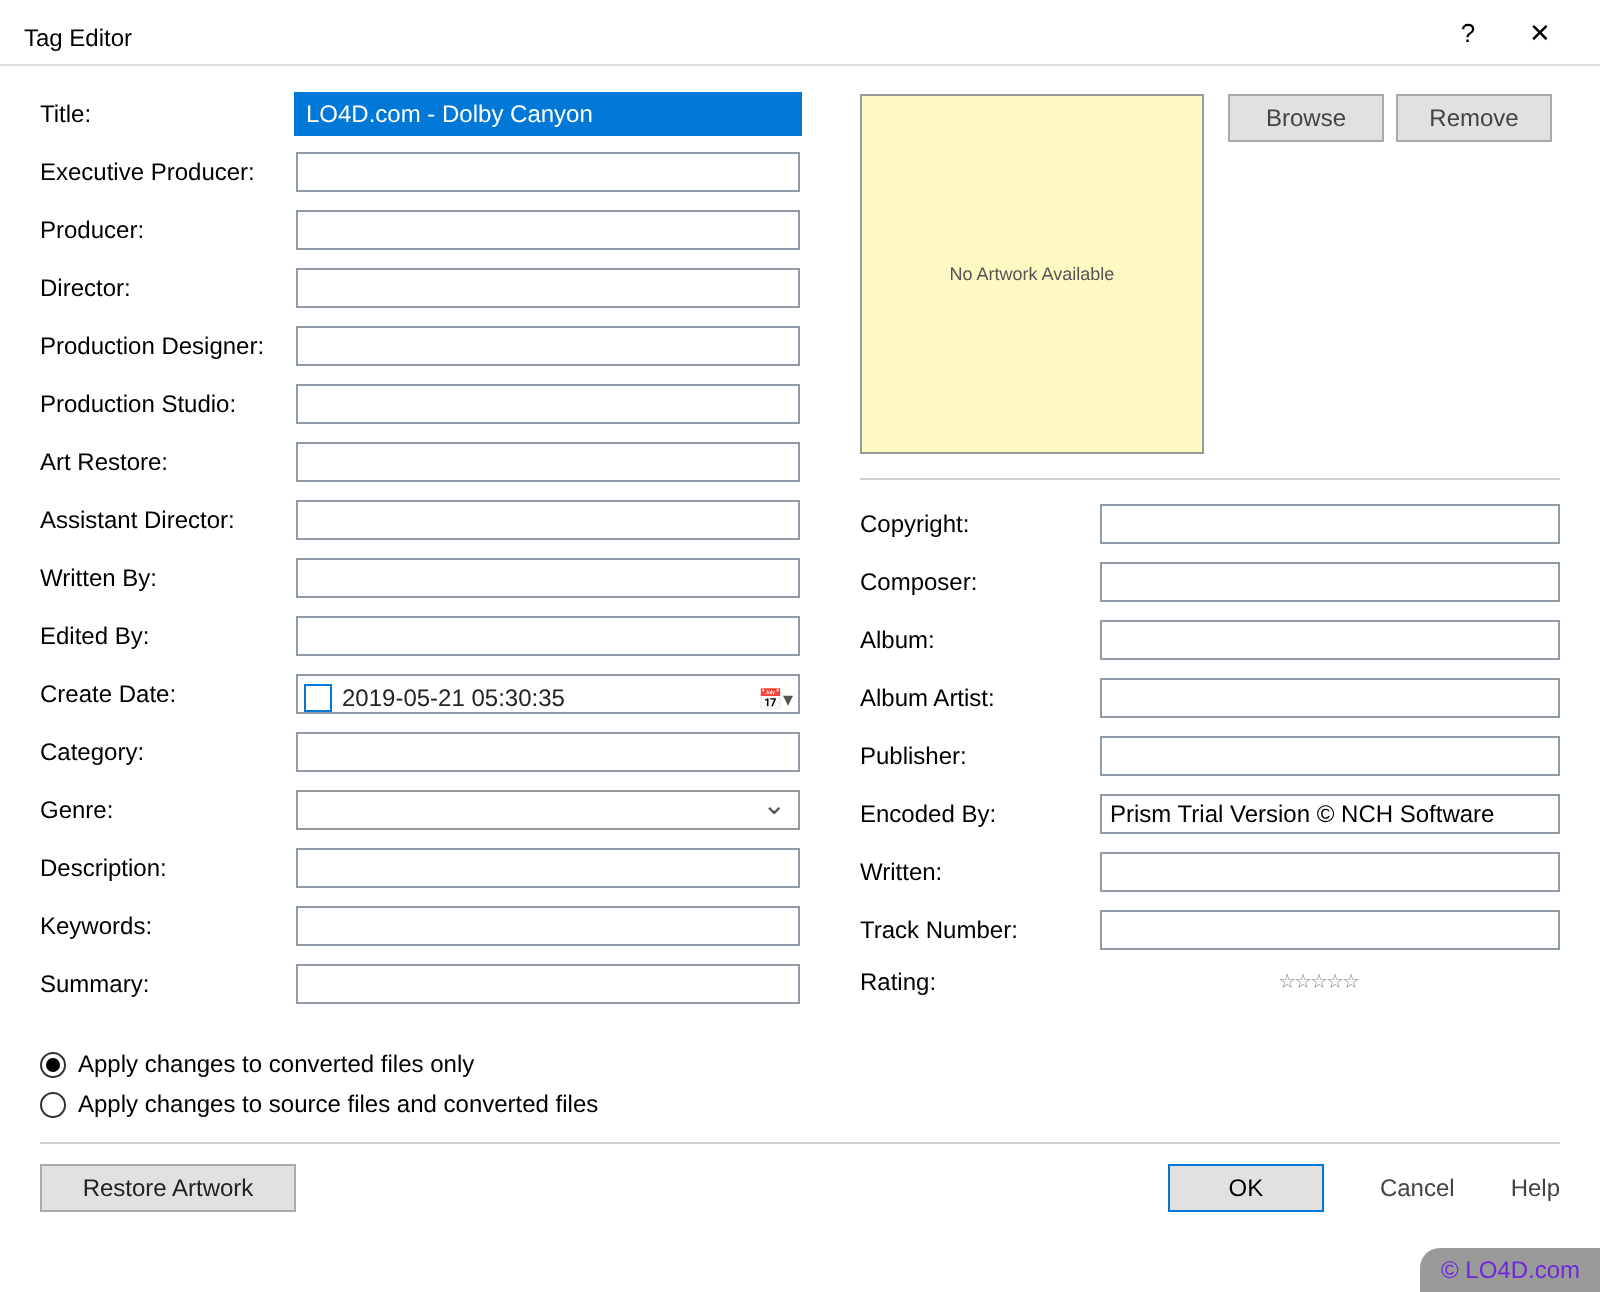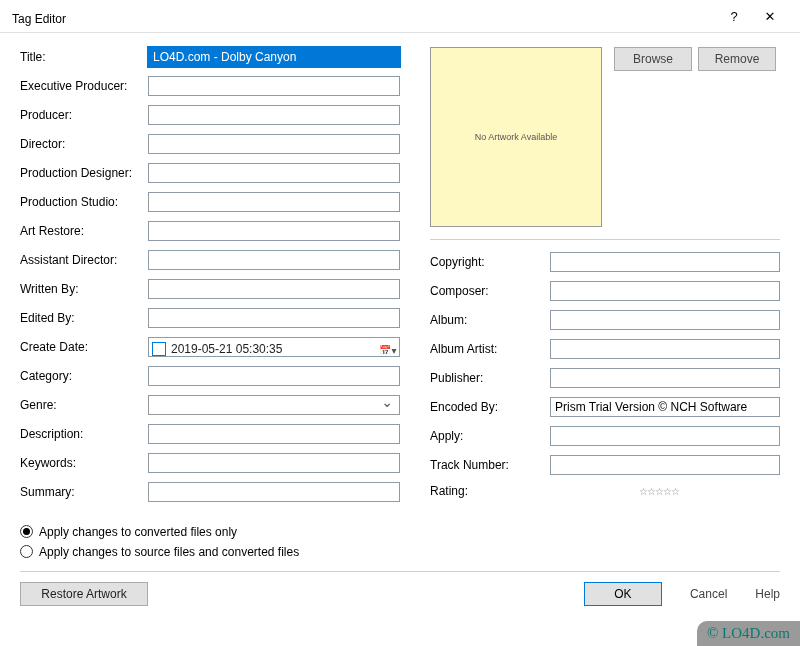--- a/index.html
+++ b/index.html
@@ -155,21 +155,21 @@
       text-align: center;
       font-size: 10px;
       color: #888;
       letter-spacing: -1px;
     }
     .radio-section {
       margin-top: 14px;
     }
     .radio-row {
       display: flex;
-      align-items: flex-start;
+      align-items: flex-end;
       margin-bottom: 6px;
       gap: 6px;
     }
     .radio {
       width: 13px;
       height: 13px;
       border: 1px solid #333;
       border-radius: 50%;
       display: flex;
       align-items: center;
@@ -214,25 +214,25 @@
       color: #444;
       font-size: 12px;
       margin-left: 28px;
       cursor: default;
     }
     .watermark {
       position: absolute;
       right: 0;
       bottom: 0;
       background: rgba(100,100,100,0.65);
-      color: #0f766e;
-      font-size: 15px;
+      color: #6d28d9;
+      font-size: 12px;
       padding: 4px 10px;
       border-top-left-radius: 10px;
-      font-family: Liberation Serif, serif;
+      font-family: Liberation Sans, sans-serif;
     }
   </style>
 </head>
 <body>
 
 <div class="titlebar">
   <span class="titlebar-title">Tag Editor</span>
   <div class="titlebar-btn">?</div>
   <div class="titlebar-btn">✕</div>
 </div>
@@ -342,21 +342,21 @@
         </div>
         <div class="field-row">
           <span class="field-label">Publisher:</span>
           <input class="field-input" value="" style="">
         </div>
         <div class="field-row">
           <span class="field-label">Encoded By:</span>
           <input class="field-input" value="Prism Trial Version © NCH Software" style="">
         </div>
         <div class="field-row">
-          <span class="field-label">Apply:</span>
+          <span class="field-label">Written:</span>
           <input class="field-input" value="" style="">
         </div>
         <div class="field-row">
           <span class="field-label">Track Number:</span>
           <input class="field-input" value="" style="">
         </div>
         <div class="rating-row">
           <span class="field-label rating-label">Rating:</span>
           <span class="rating-stars">☆☆☆☆☆</span>
         </div>

